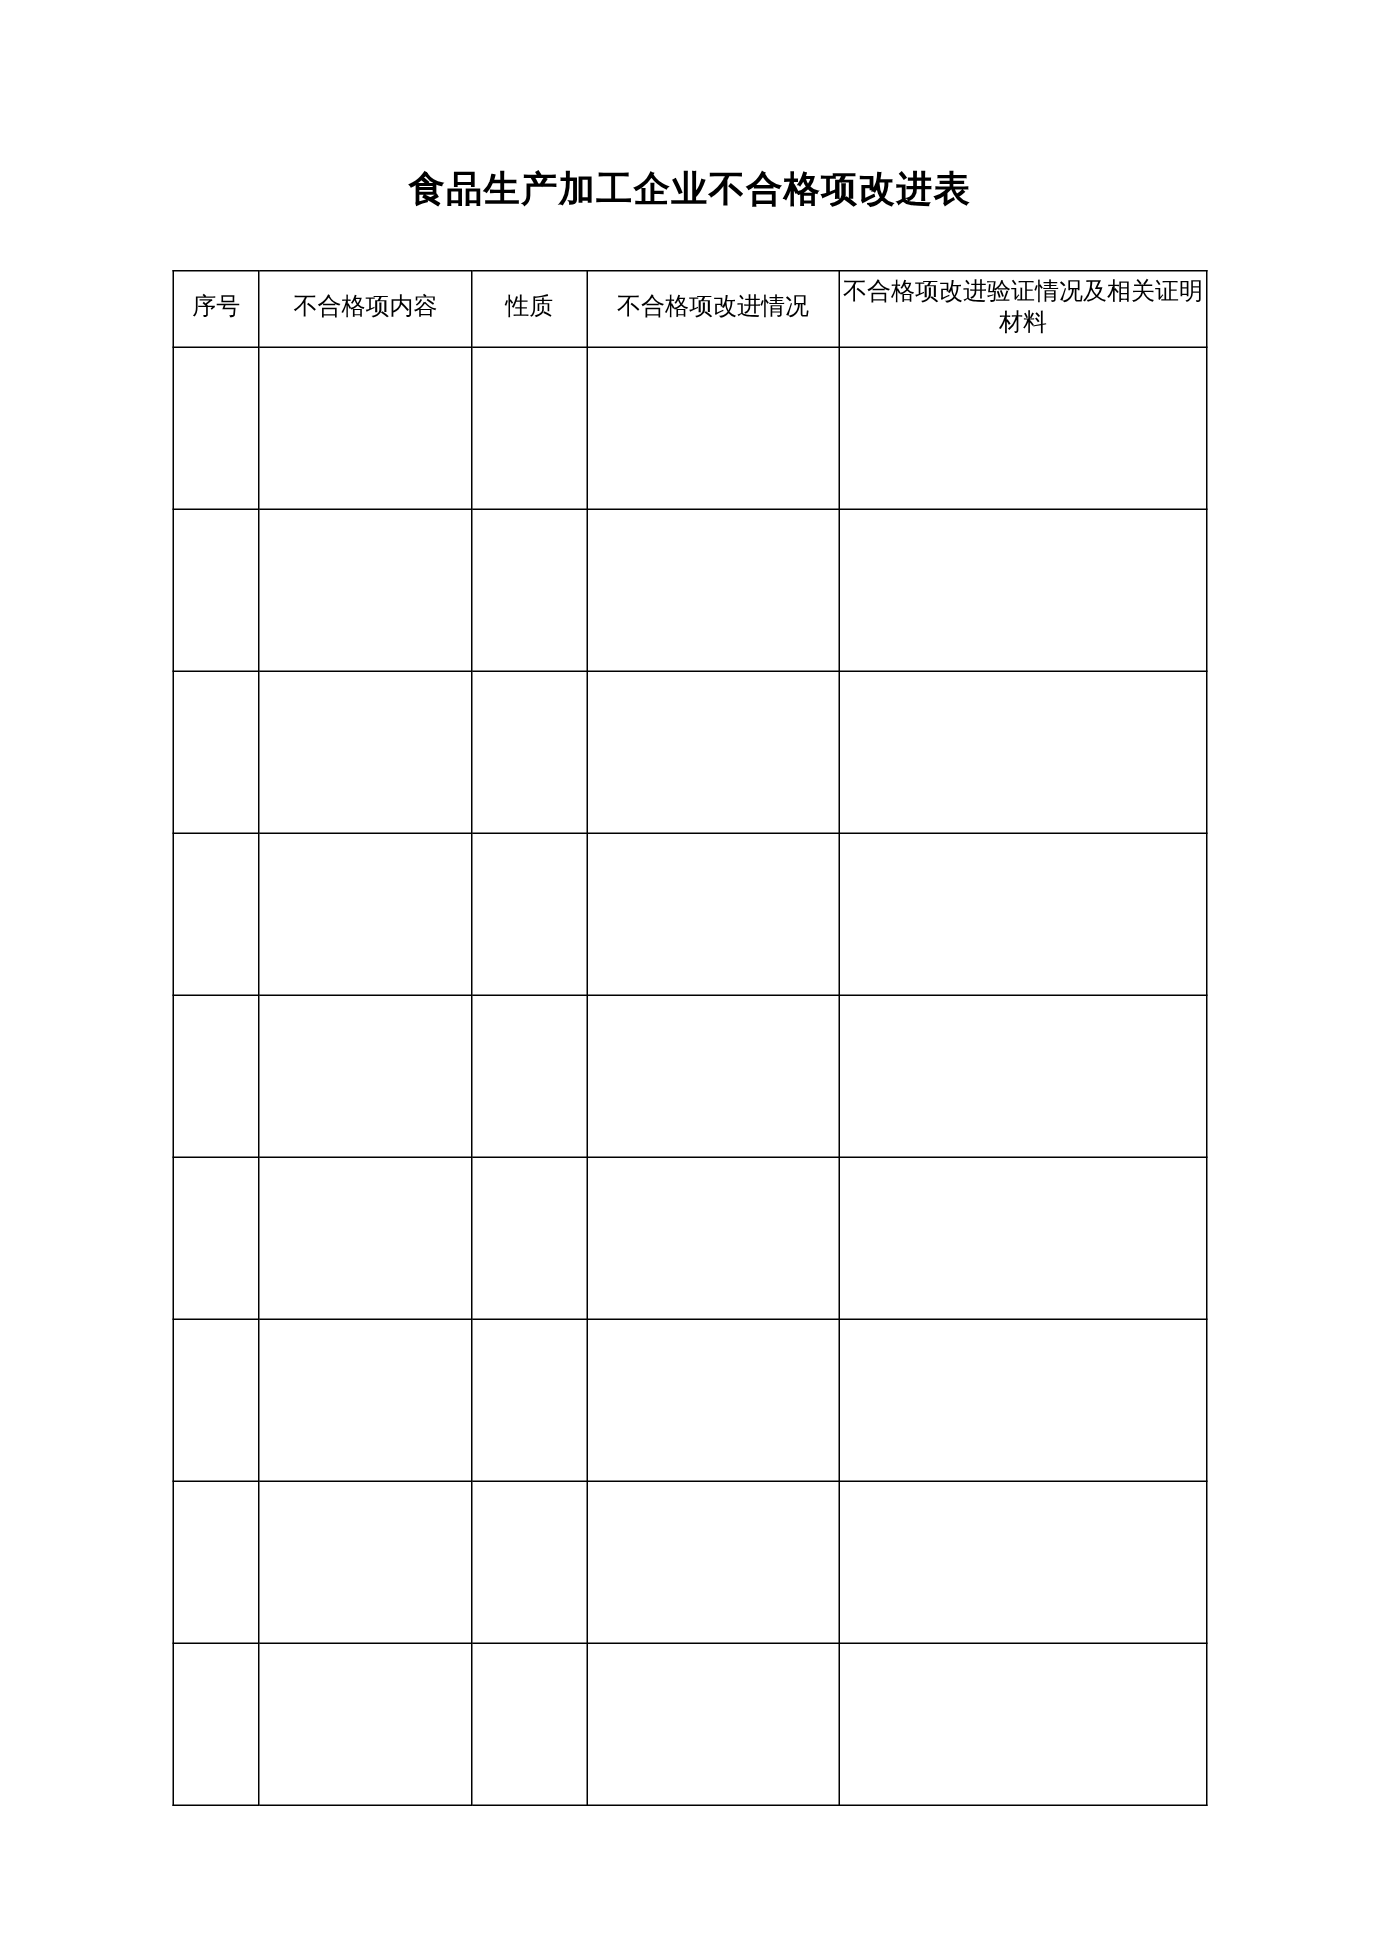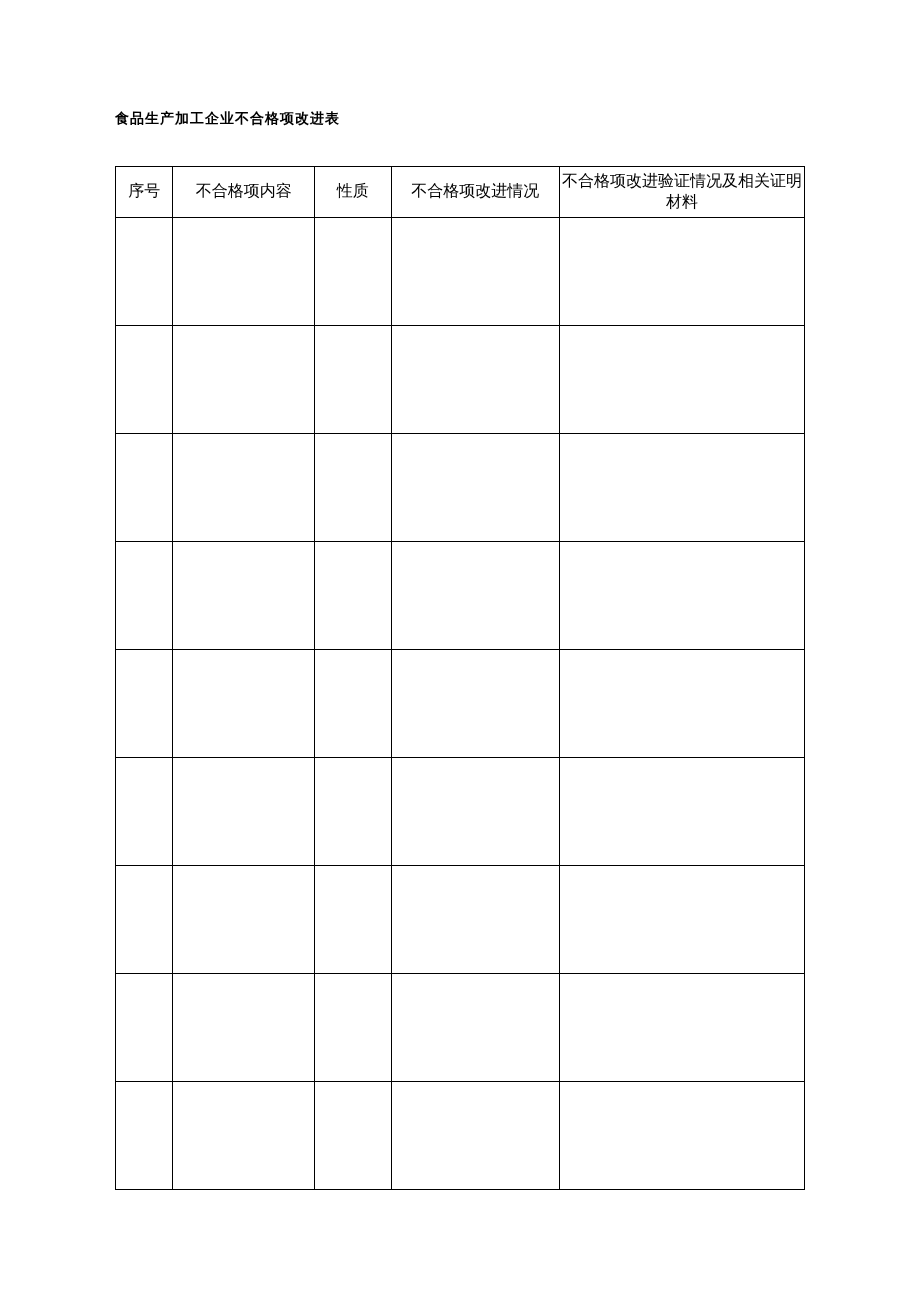--- a/index.html
+++ b/index.html
@@ -8,22 +8,22 @@
       box-sizing: border-box;
     }
     body {
       width: 920px;
       height: 1302px;
       background: #ffffff;
       font-family: "SimSun", "宋体", serif;
       padding: 110px 115px 0 115px;
     }
     .title {
-      text-align: left;
-      font-size: 14px;
+      text-align: center;
+      font-size: 24px;
       font-weight: bold;
       margin-bottom: 38px;
       letter-spacing: 1px;
     }
     table {
       width: 100%;
       border-collapse: collapse;
       table-layout: fixed;
       padding-left: 36px;
     }

